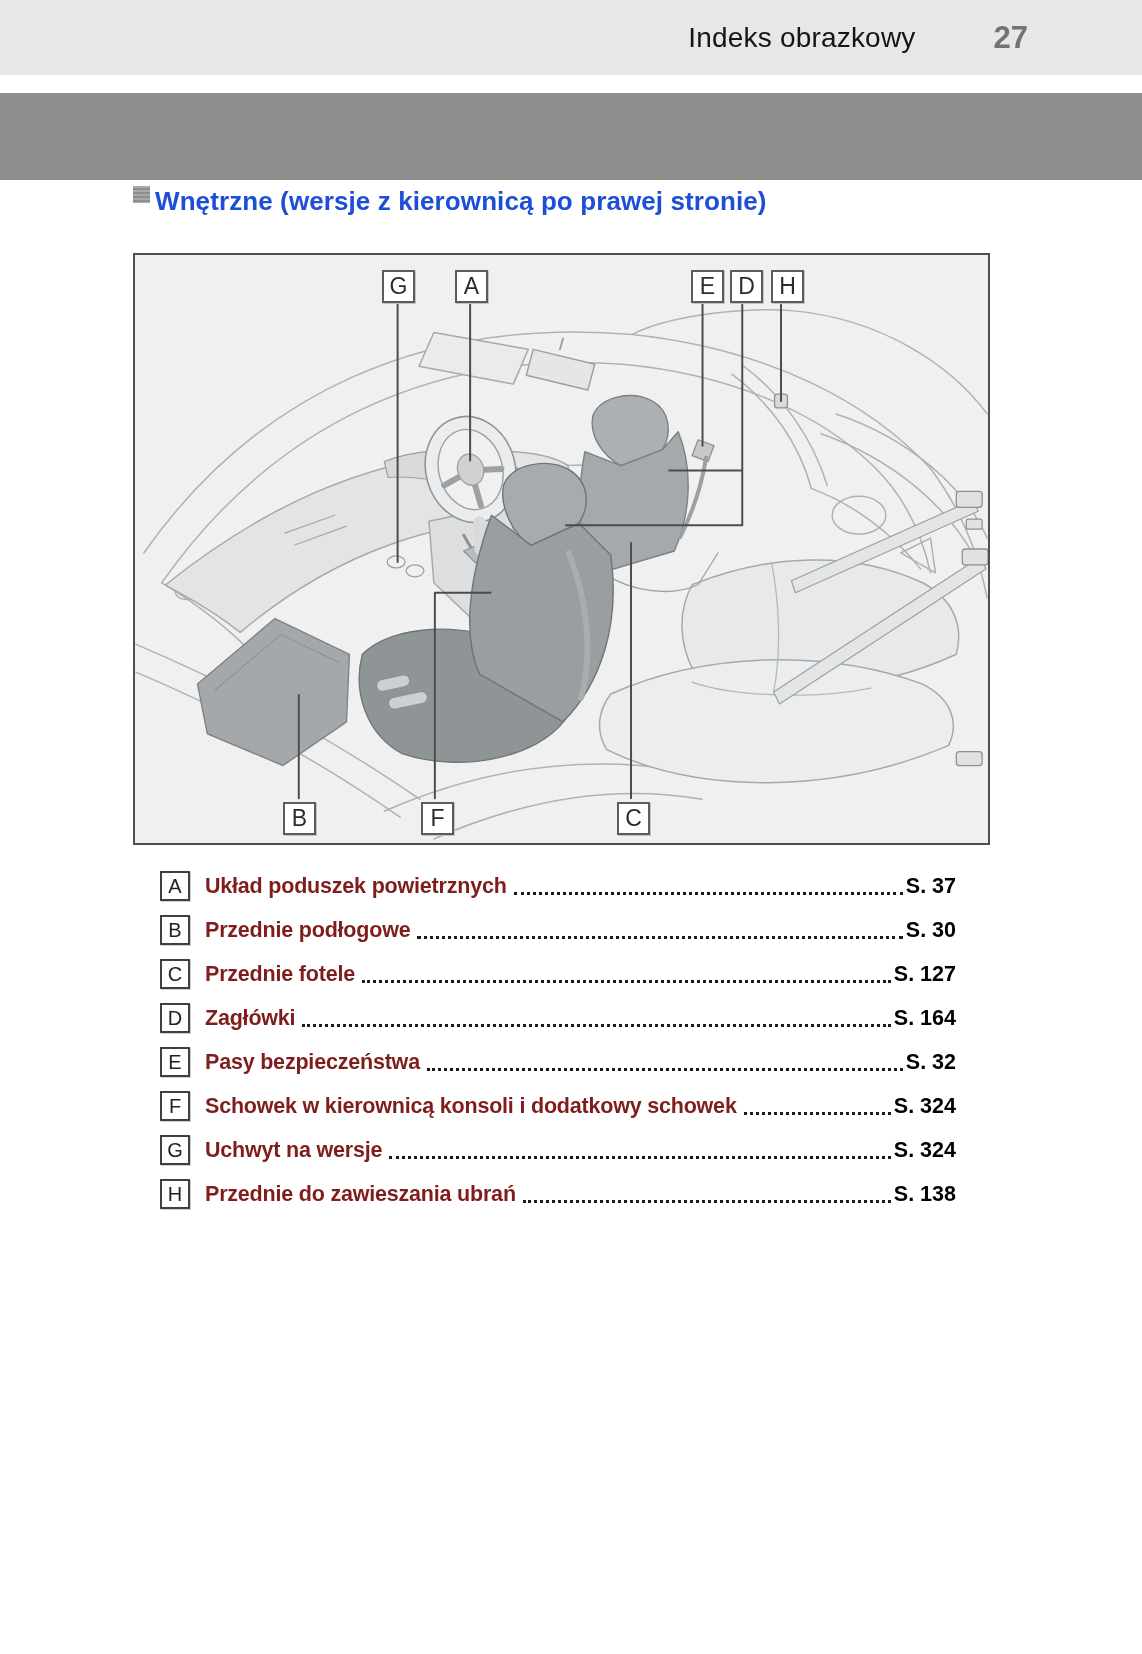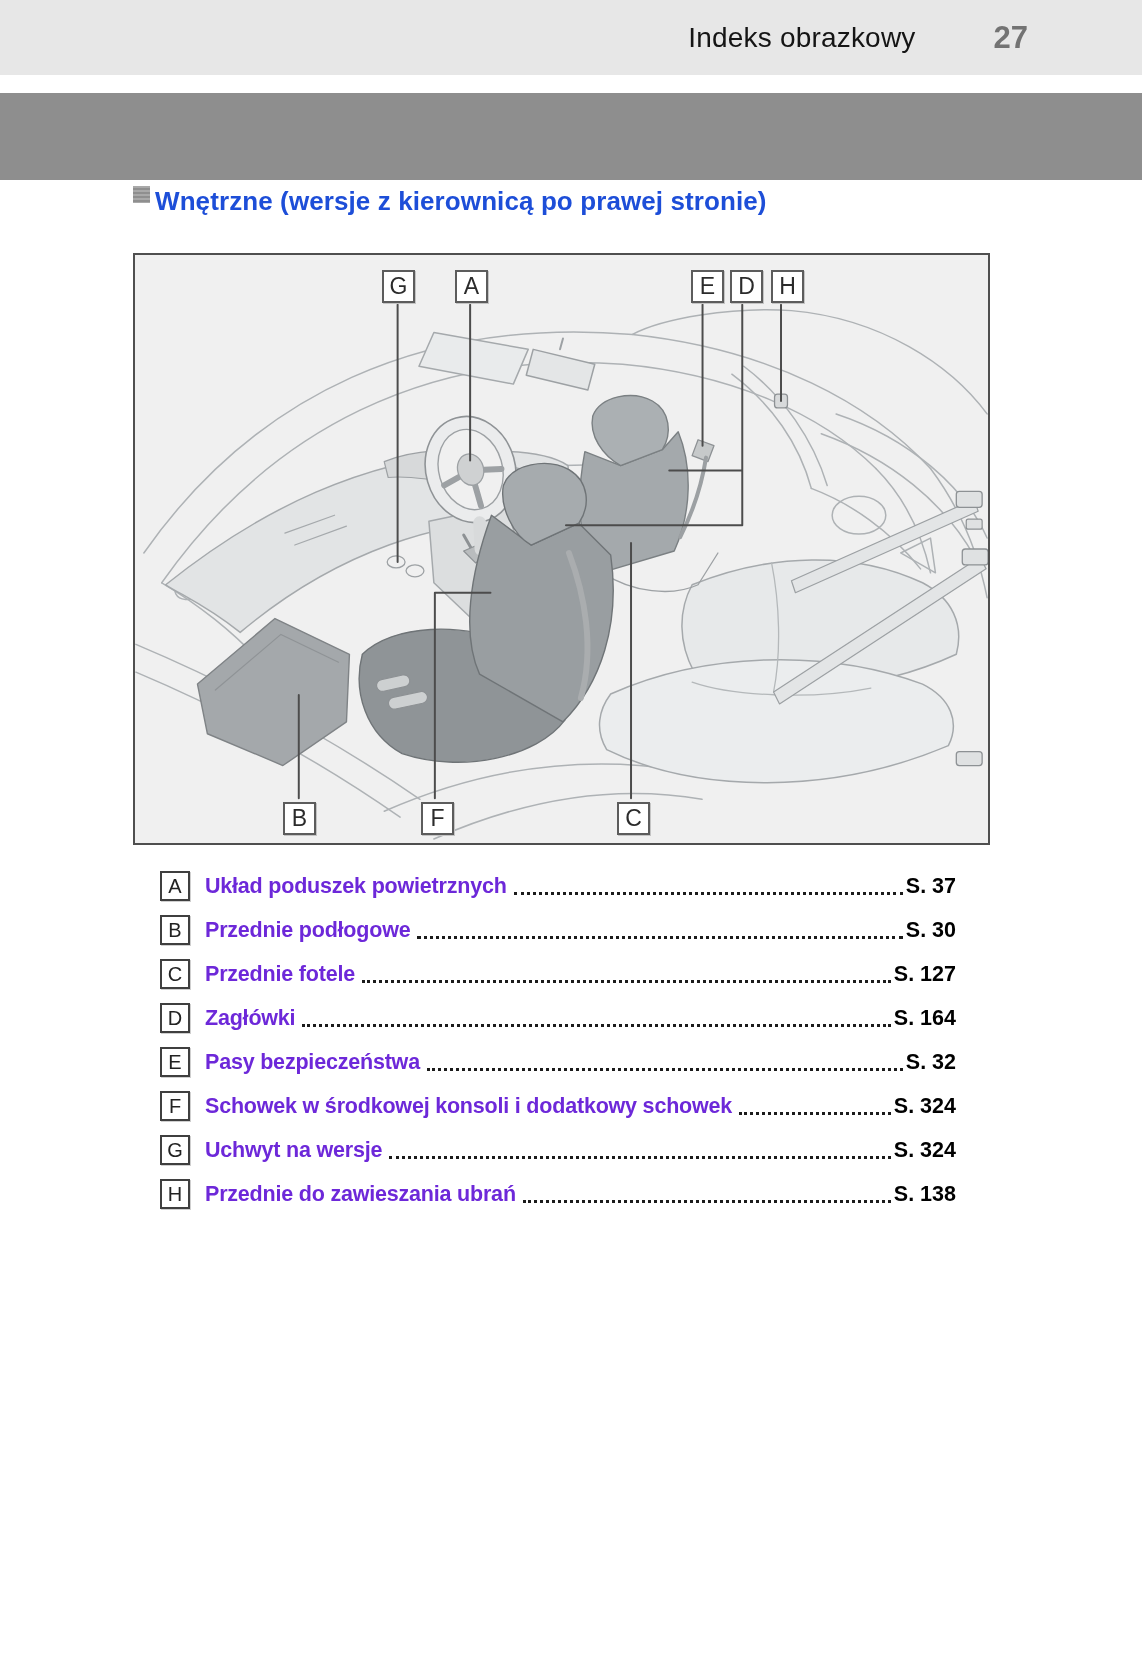--- a/index.html
+++ b/index.html
@@ -57,21 +57,21 @@
     height:44px;display:flex;align-items:center;
   }
   .key-box{
     flex:0 0 auto;width:30px;height:30px;box-sizing:border-box;
     border:2px solid #3f3f3f;background:#fff;
     display:flex;align-items:center;justify-content:center;
     font-size:20px;font-weight:400;color:#222;
     margin-right:15px;box-shadow:1px 1px 0 #cfcfcf;
   }
   .row-label{
-    flex:0 0 auto;font-size:21.5px;font-weight:700;color:#6d28d9;
+    flex:0 0 auto;font-size:21.5px;font-weight:700;color:#7f1d1d;
     white-space:nowrap;letter-spacing:-0.2px;
   }
   .row-dots{
     flex:1 1 auto;height:0;
     border-bottom:3px dotted #1b1b1b;
     margin:0 3px 0 7px;transform:translateY(7px);
   }
   .row-page{
     flex:0 0 auto;font-size:21.5px;font-weight:700;color:#000000;white-space:nowrap;
   }
@@ -221,21 +221,21 @@
         <span class="row-page">S. 164</span>
       </div>
       <div class="index-row">
         <span class="key-box">E</span>
         <span class="row-label">Pasy bezpieczeństwa</span>
         <span class="row-dots"></span>
         <span class="row-page">S. 32</span>
       </div>
       <div class="index-row">
         <span class="key-box">F</span>
-        <span class="row-label">Schowek w środkowej konsoli i dodatkowy schowek</span>
+        <span class="row-label">Schowek w kierownicą konsoli i dodatkowy schowek</span>
         <span class="row-dots"></span>
         <span class="row-page">S. 324</span>
       </div>
       <div class="index-row">
         <span class="key-box">G</span>
         <span class="row-label">Uchwyt na wersje</span>
         <span class="row-dots"></span>
         <span class="row-page">S. 324</span>
       </div>
       <div class="index-row">

